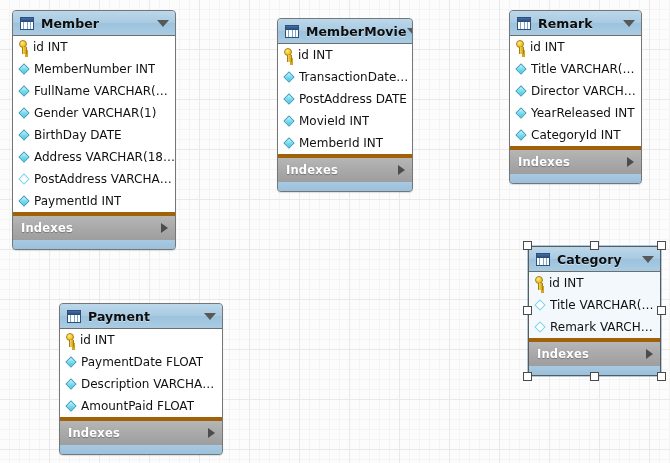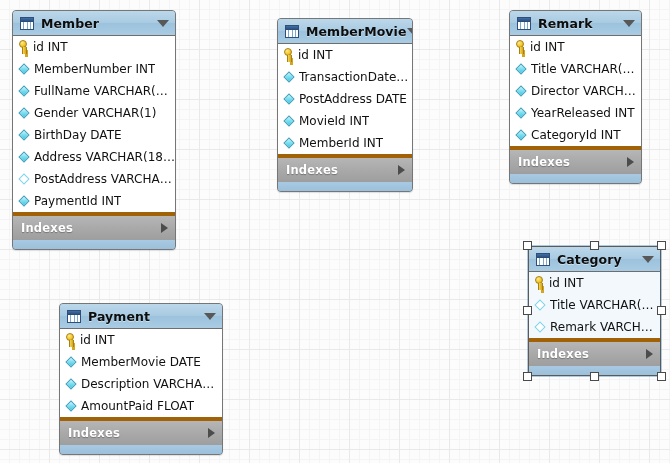--- a/index.html
+++ b/index.html
@@ -358,21 +358,21 @@
         </div>
         <div class="tbl-cols">
           <div class="col">
             <span class="ico ico-key"></span>
             <span class="col-name">id INT</span>
           </div>
           <div class="col">
             <span class="ico ico-dia filled">
               <span></span>
             </span>
-            <span class="col-name">MemberMovie DATE</span>
+            <span class="col-name">PaymentDate FLOAT</span>
           </div>
           <div class="col">
             <span class="ico ico-dia filled">
               <span></span>
             </span>
             <span class="col-name">Description VARCHAR(100)</span>
           </div>
           <div class="col">
             <span class="ico ico-dia filled">
               <span></span>

